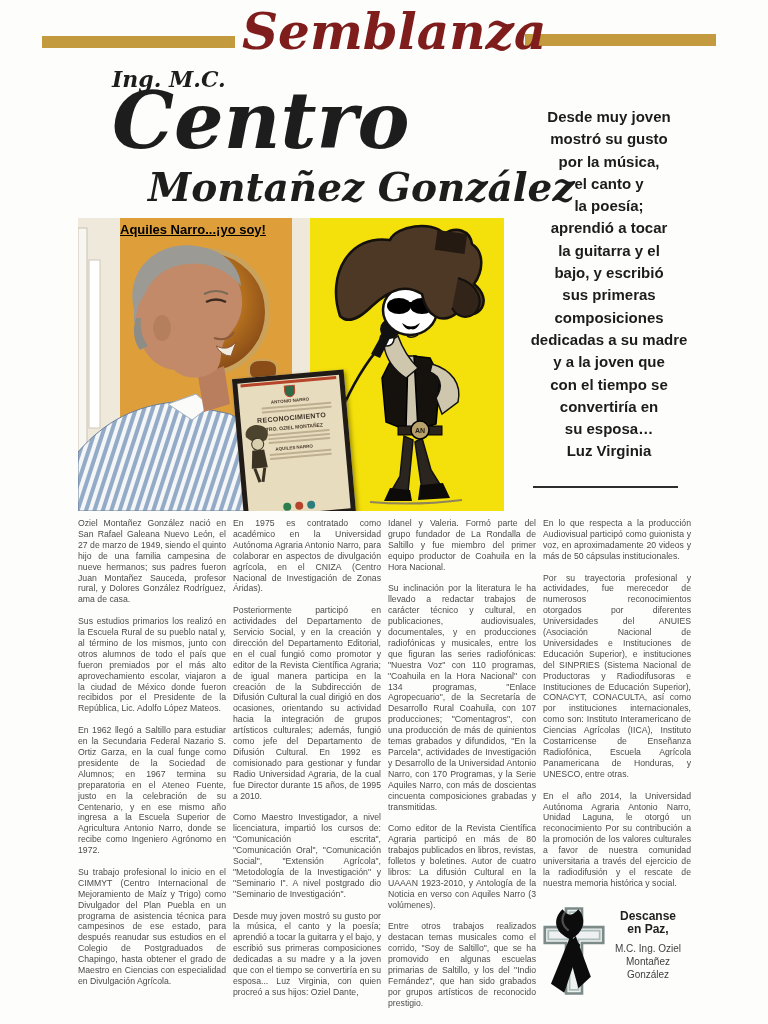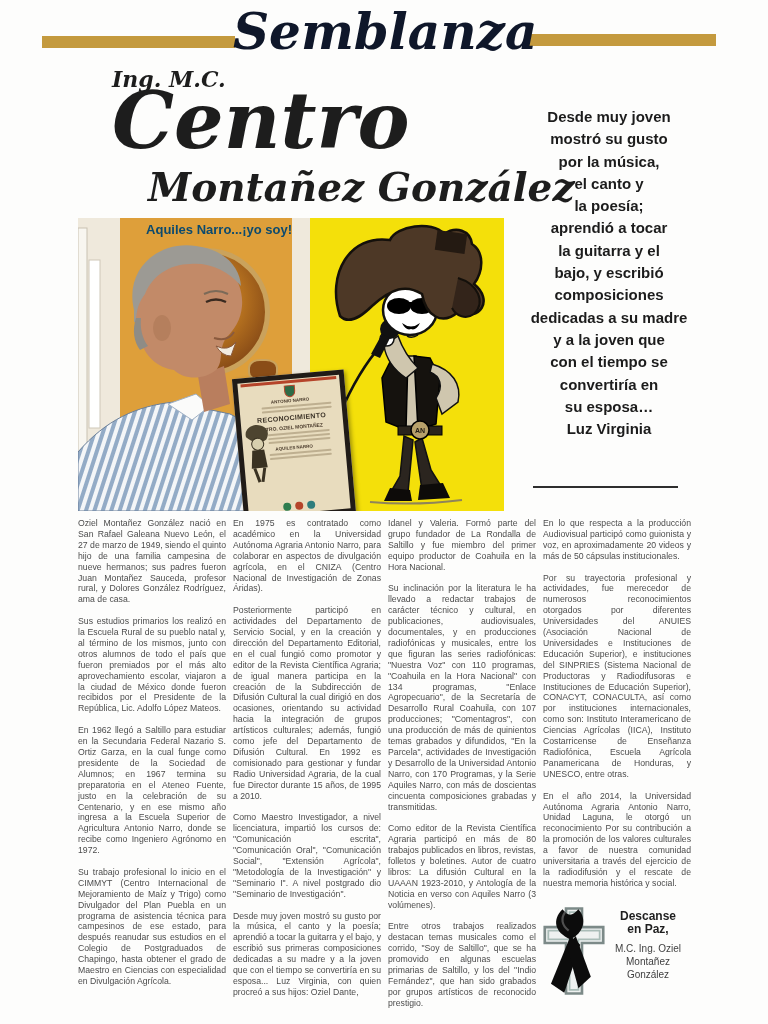--- a/index.html
+++ b/index.html
@@ -3,38 +3,38 @@
 <meta charset="utf-8">
 <style>
   html,body{margin:0;padding:0;background:#ffffff;}
   .page{position:relative;width:768px;height:1024px;background:#fdfdfc;overflow:hidden;
         font-family:"Liberation Sans",sans-serif;color:#4c4c4c;}
 
   
   .gold-bar{position:absolute;height:12px;background:#c49a3e;}
   .bar-left{left:42px;top:36px;width:193px;}
   .bar-right{left:525px;top:34px;width:191px;}
-  .masthead-title{position:absolute;left:233px;top:2px;width:270px;text-align:left;
-     font-family:"DejaVu Serif",serif;font-style:italic;font-weight:700;font-size:50px;color:#0f172a;}
+  .masthead-title{position:absolute;left:242px;top:2px;width:270px;text-align:left;
+     font-family:"DejaVu Serif",serif;font-style:italic;font-weight:700;font-size:50px;color:#7f1d1d;}
 
   
   .name-prefix{position:absolute;left:112px;top:66px;font-family:"DejaVu Serif",serif;
      font-style:italic;font-weight:700;font-size:22px;color:#1d1d1d;}
   .name-first{position:absolute;left:112px;top:82px;font-family:"DejaVu Serif",serif;
      font-style:italic;font-weight:700;font-size:78px;line-height:1;color:#1d1d1d;}
   .name-last{position:absolute;left:148px;top:168px;font-family:"DejaVu Serif",serif;
      font-style:italic;font-weight:700;font-size:39px;line-height:1;color:#1d1d1d;z-index:5;}
 
   
   .photo-composite{position:absolute;left:78px;top:218px;width:426px;height:293px;overflow:hidden;}
   .photo-real{position:absolute;left:0;top:0;width:232px;height:293px;background:#efe9dc;overflow:hidden;}
   .photo-yellow{position:absolute;left:232px;top:0;width:194px;height:293px;background:#f4e00a;overflow:hidden;}
   .poster{position:absolute;left:42px;top:0;width:172px;height:225px;background:#de9f3a;overflow:hidden;}
-  .poster-title{position:relative;margin-top:4px;text-align:right;font-weight:700;font-size:13px;
-     color:#0c4a6e;letter-spacing:0;}
+  .poster-title{position:relative;margin-top:4px;text-align:left;font-weight:700;font-size:13px;
+     color:#000000;letter-spacing:0;text-decoration:underline;}
   .poster-circle{position:absolute;left:22px;top:30px;width:118px;height:118px;border-radius:50%;
      background:radial-gradient(circle at 45% 40%, #b4701f 0 45%, #8a4d17 75%, #6f3b10 100%);
      border:5px solid #caa25c;}
   .poster-seal{position:absolute;right:14px;bottom:62px;width:26px;height:18px;border-radius:40%;
      background:#8a4d17;border:2px solid #caa25c;}
   .man-svg{position:absolute;left:0;top:0;z-index:3;}
   .cartoon-svg{position:absolute;left:0;top:0;}
 
   
   .plaque{position:absolute;left:160px;top:156px;width:102px;height:134px;z-index:6;
@@ -177,20 +177,21 @@
 
   <div class="pull-quote">
       <div>Desde muy joven</div>
       <div>mostró su gusto</div>
       <div>por la música,</div>
       <div>el canto y</div>
       <div>la poesía;</div>
       <div>aprendió a tocar</div>
       <div>la guitarra y el</div>
       <div>bajo, y escribió</div>
+      <div>sus primeras</div>
       <div>composiciones</div>
       <div>dedicadas a su madre</div>
       <div>y a la joven que</div>
       <div>con el tiempo se</div>
       <div>convertiría en</div>
       <div>su esposa…</div>
       <div>Luz Virginia</div>
     </div>
   <div class="quote-rule"></div>
 

